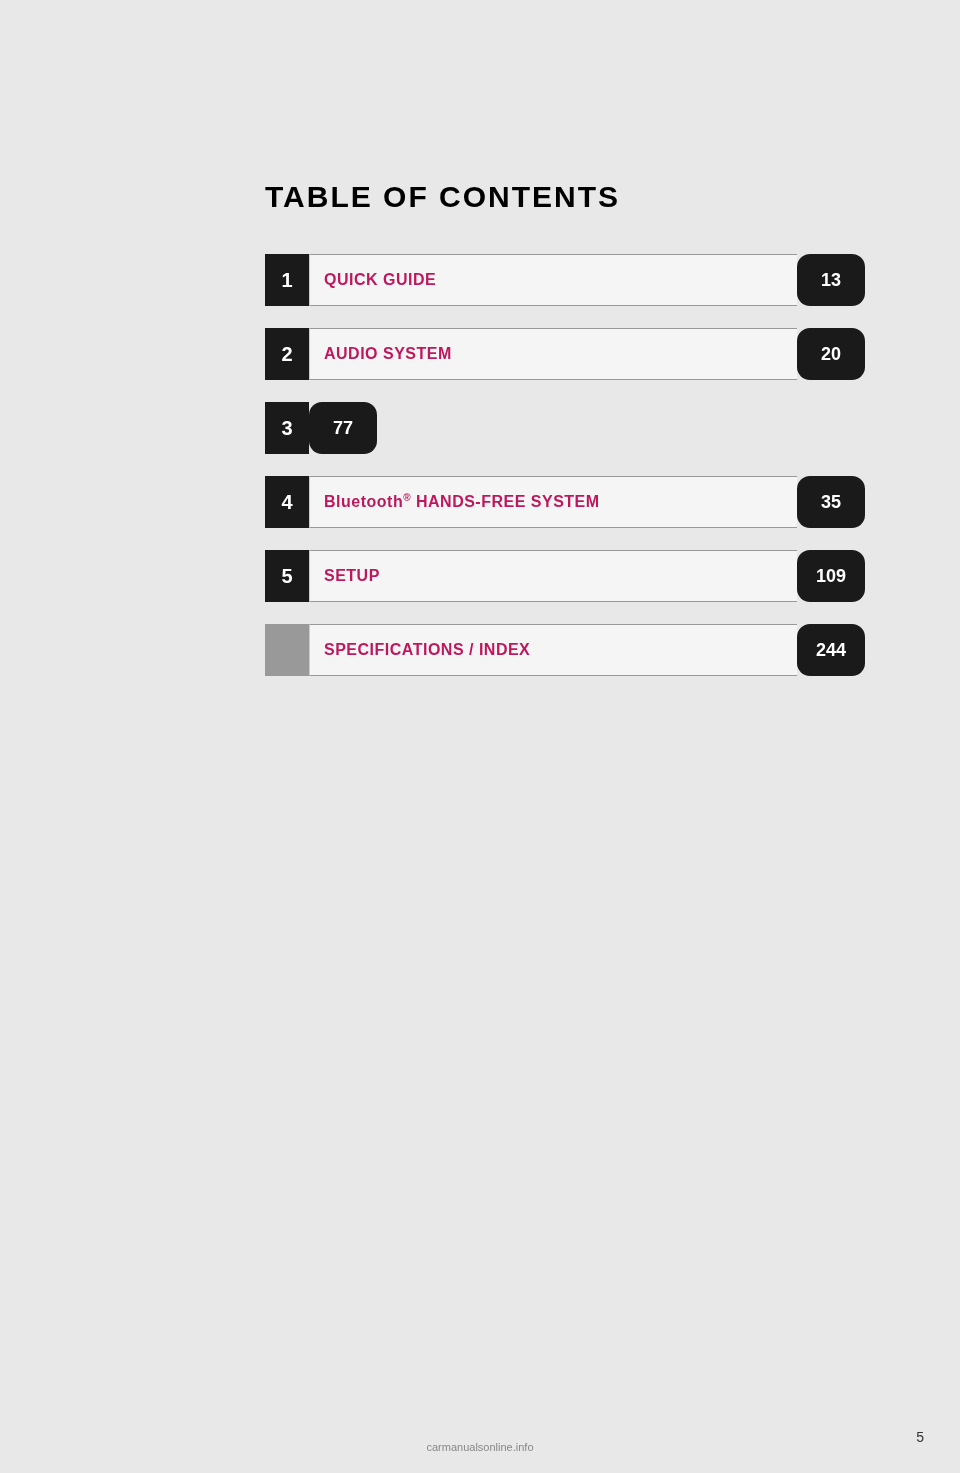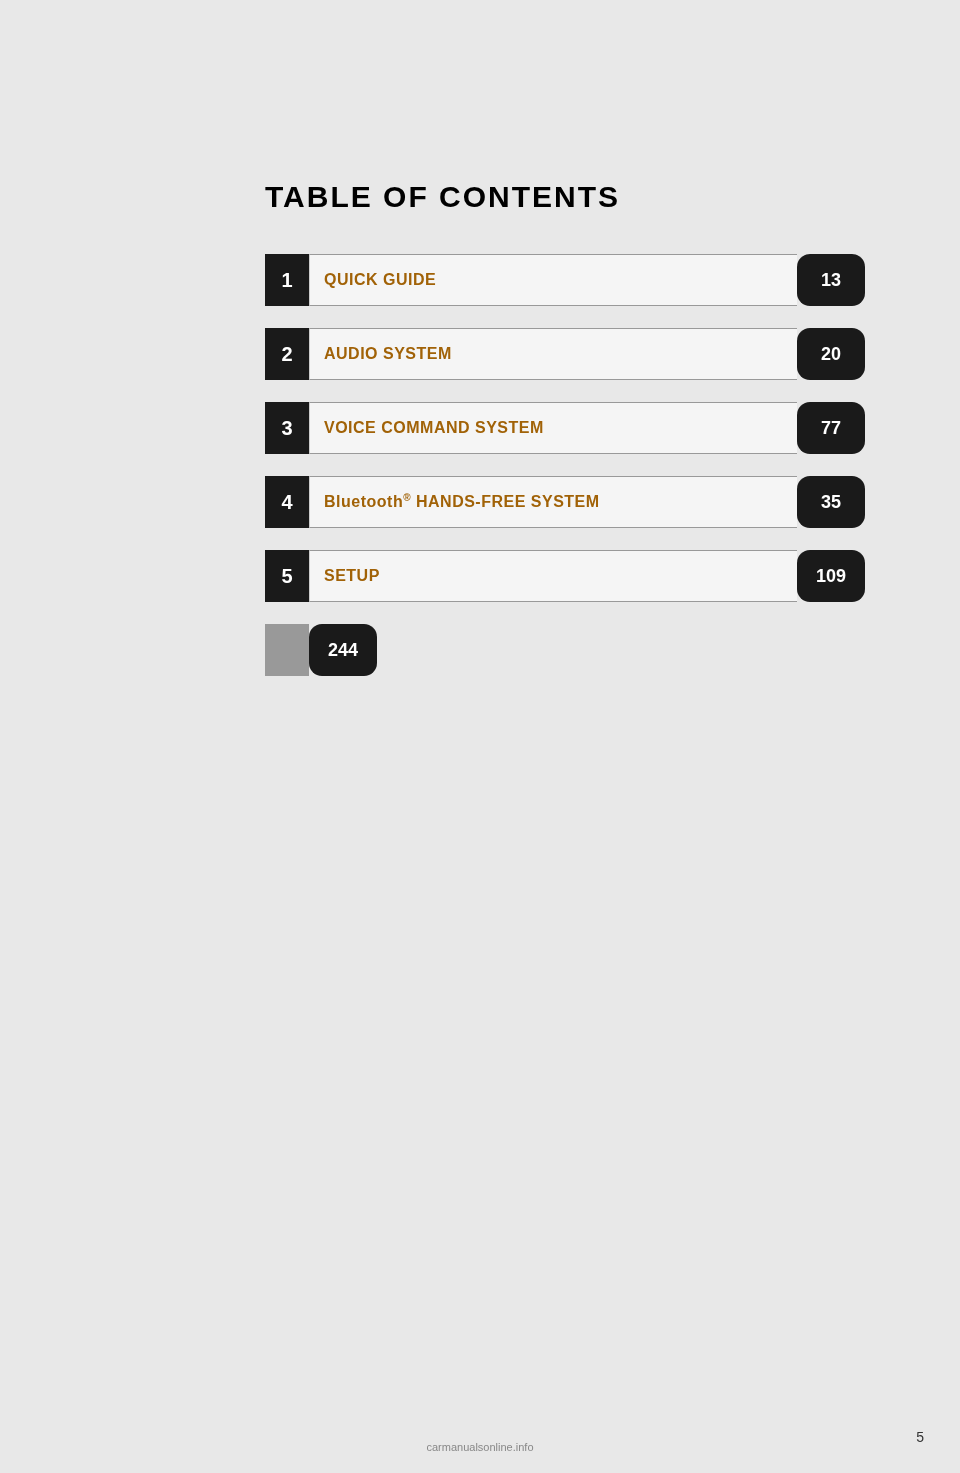--- a/index.html
+++ b/index.html
@@ -74,21 +74,21 @@
       border-top: 1px solid #999999;
       border-bottom: 1px solid #999999;
       border-left: 1px solid #cccccc;
       background-color: #f5f5f5;
     }
 
     .toc-label {
       font-size: 16px;
       font-weight: bold;
       letter-spacing: 0.5px;
-      color: #a16207;
+      color: #be185d;
     }
 
     .toc-label sup {
       font-size: 10px;
       vertical-align: super;
     }
 
     .toc-page-box {
       width: 68px;
       min-width: 68px;
@@ -150,23 +150,20 @@
       </div>
       <div class="toc-page-box">
         <span>20</span>
       </div>
     </div>
 
     <div class="toc-entry">
       <div class="toc-number-box dark">
         <span>3</span>
       </div>
-      <div class="toc-label-box">
-        <span class="toc-label">VOICE COMMAND SYSTEM</span>
-      </div>
       <div class="toc-page-box">
         <span>77</span>
       </div>
     </div>
 
     <div class="toc-entry">
       <div class="toc-number-box dark">
         <span>4</span>
       </div>
       <div class="toc-label-box">
@@ -188,20 +185,23 @@
       </div>
       <div class="toc-page-box">
         <span>109</span>
       </div>
     </div>
 
     <div class="toc-entry">
       <div class="toc-number-box gray">
         <span></span>
       </div>
+      <div class="toc-label-box">
+        <span class="toc-label">SPECIFICATIONS / INDEX</span>
+      </div>
       <div class="toc-page-box">
         <span>244</span>
       </div>
     </div>
 
   </div>
 
   <div class="page-number-bottom">5</div>
   <div class="watermark">carmanualsonline.info</div>
 </div>

